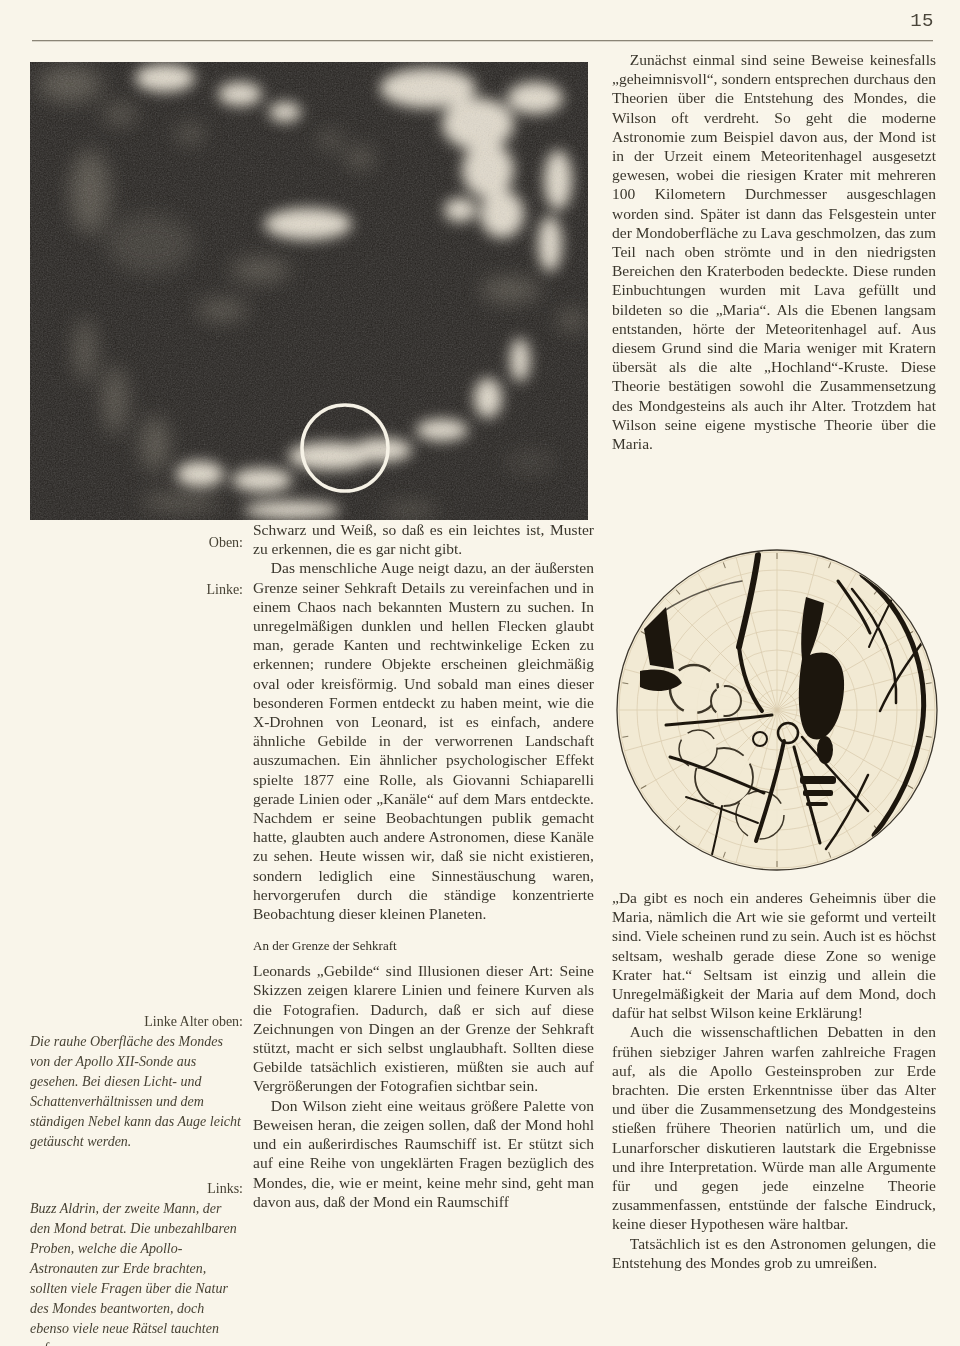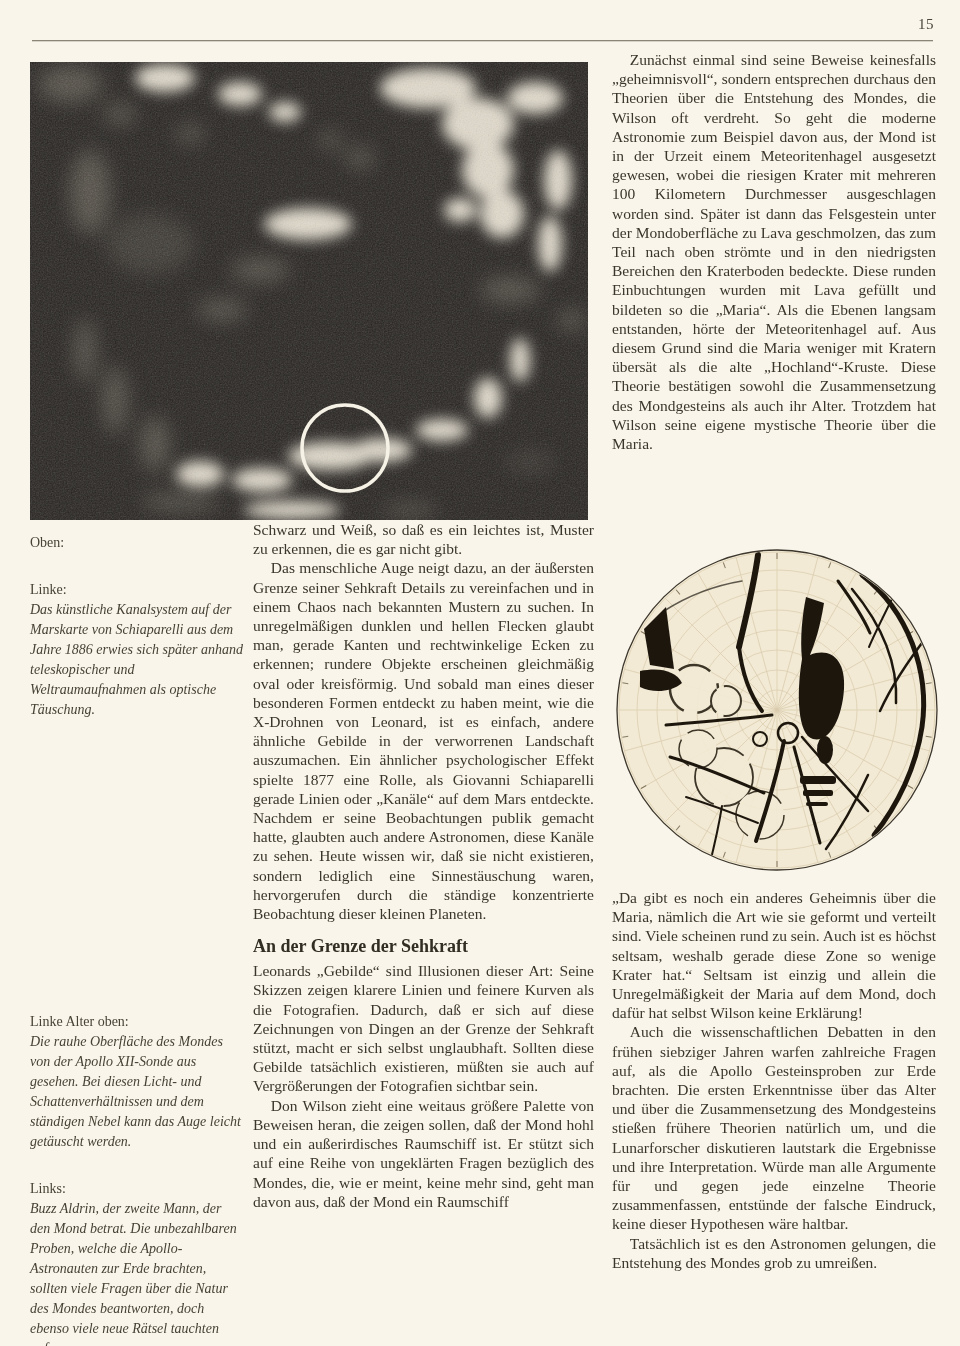--- a/index.html
+++ b/index.html
@@ -7,22 +7,22 @@
     width:960px;height:1346px;
     background:#f9f5ea;
     font-family:"Liberation Serif","DejaVu Serif",serif;
     color:#38342a;
     position:relative;
     overflow:hidden;
     -webkit-hyphens:auto;hyphens:auto;
   }
   .page{position:absolute;inset:0;}
   .page-number{
-    position:absolute;top:16px;right:26px;
-    font-size:15px;color:#4a453a;letter-spacing:.5px;
+    position:absolute;top:10px;right:26px;
+    font-size:19px;color:#4a453a;letter-spacing:.5px;font-family:Liberation Mono, monospace;
   }
   .head-rule{
     position:absolute;top:40px;left:32px;width:901px;height:1px;
     background:#8b8577;box-shadow:0 1px 0 rgba(120,112,95,.25);
   }
 
   
   .moon-photo{
     position:absolute;left:30px;top:62px;width:558px;height:458px;
     background:#262320;
@@ -37,30 +37,30 @@
   .body-text{
     font-size:15.5px;line-height:19.2px;text-align:justify;
     color:#3a362c;
   }
   .body-text p{margin:0;}
   .body-text p.indent{text-indent:1.15em;}
   .col-right-1{position:absolute;left:612px;top:50px;width:324px;}
   .col-right-2{position:absolute;left:612px;top:888px;width:324px;}
   .col-middle{position:absolute;left:253px;top:520px;width:341px;}
   .col-middle h2{
-    font-size:18px;line-height:20px;margin:13px 0 5px 0;
-    font-weight:bold;color:#322e24;text-align:left;
+    font-size:13px;line-height:20px;margin:13px 0 5px 0;
+    font-weight:normal;color:#322e24;text-align:left;
   }
 
   
   .captions{position:absolute;left:30px;width:213px;font-size:14px;line-height:20px;color:#474234;}
   .captions-1{top:533px;}
   .captions-2{top:1012px;}
   .cap-block{margin:0 0 27px 0;}
-  .cap-label{font-style:normal;display:block;}
+  .cap-label{font-style:normal;display:block;text-align:right;}
   .cap-text{font-style:italic;display:block;}
 </style>
 </head>
 <body>
 
 <div class="page">
 
   <div class="page-number">15</div>
   <div class="head-rule"></div>
 
@@ -239,21 +239,20 @@
     <p>Leonards „Gebilde“ sind Illusionen dieser Art: Seine Skizzen zeigen klarere Linien und feinere Kurven als die Fotografien. Dadurch, daß er sich auf diese Zeichnungen von Dingen an der Grenze der Sehkraft stützt, macht er sich selbst unglaubhaft. Sollten diese Gebilde tatsächlich existieren, müßten sie auch auf Vergrößerungen der Fotografien sichtbar sein.</p>
     <p class="indent">Don Wilson zieht eine weitaus größere Palette von Beweisen heran, die zeigen sollen, daß der Mond hohl und ein außerirdisches Raumschiff ist. Er stützt sich auf eine Reihe von ungeklärten Fragen bezüglich des Mondes, die, wie er meint, keine mehr sind, geht man davon aus, daß der Mond ein Raumschiff</p>
   </div>
 
   <div class="captions captions-1">
     <div class="cap-block">
       <span class="cap-label">Oben:</span>
     </div>
     <div class="cap-block">
       <span class="cap-label">Linke:</span>
-      <span class="cap-text">Das künstliche Kanalsystem auf der Marskarte von Schiaparelli aus dem Jahre 1886 erwies sich später anhand teleskopischer und Weltraumaufnahmen als optische Täuschung.</span>
     </div>
   </div>
 
   <div class="captions captions-2">
     <div class="cap-block">
       <span class="cap-label">Linke Alter oben:</span>
       <span class="cap-text">Die rauhe Oberfläche des Mondes von der Apollo XII-Sonde aus gesehen. Bei diesen Licht- und Schattenverhältnissen und dem ständigen Nebel kann das Auge leicht getäuscht werden.</span>
     </div>
     <div class="cap-block">
       <span class="cap-label">Links:</span>

